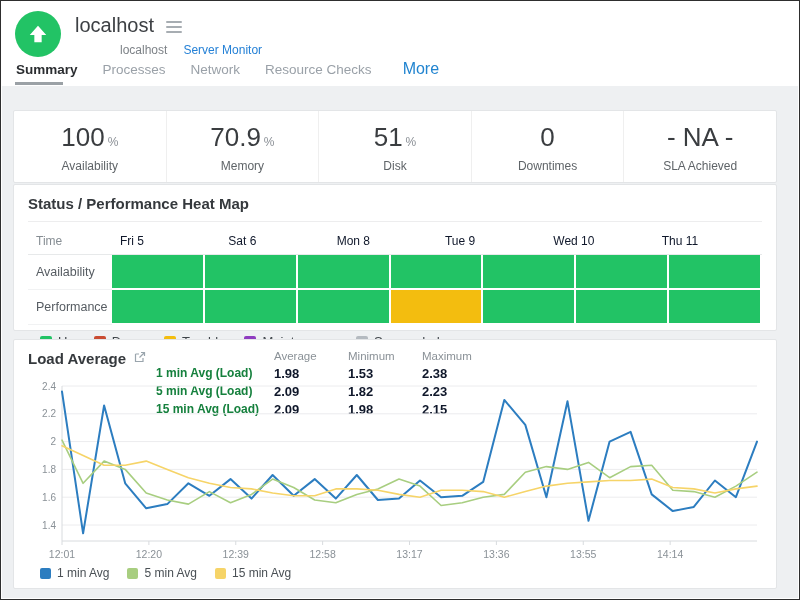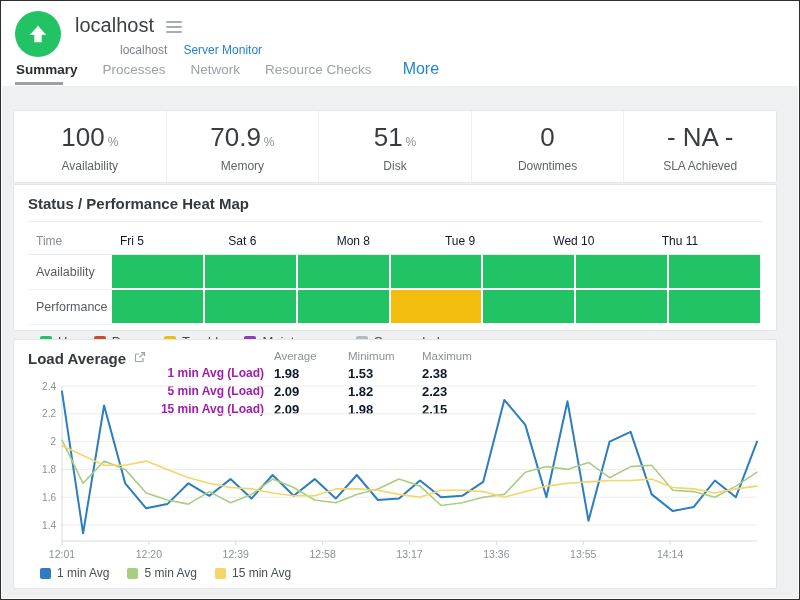--- a/index.html
+++ b/index.html
@@ -47,21 +47,21 @@
   .hm-legend { display:flex; align-items:center; gap:19px; margin:9px 0 0 12px; }
   .lg-item { display:flex; align-items:center; gap:6px; font-size:13px; color:#3f454a; }
   .lg-sw { width:12px; height:12px; border-radius:2px; flex:none; }
 
   
   .load { top:338px; height:250px; padding:10px 14px; }
   .load-head { display:flex; align-items:center; gap:8px; }
   .ext-icon { cursor:pointer; margin-top:-2px; }
   .sum-table { position:absolute; left:142px; top:10px; display:grid; grid-template-columns:118px 74px 74px 80px; row-gap:1px; }
   .sum-h { font-size:11.5px; color:#8a9197; padding-bottom:2px; }
-  .sum-label { font-size:12px; color:#a21caf; font-weight:600; text-align:right; padding-right:10px; line-height:17px; }
+  .sum-label { font-size:12px; color:#15803d; font-weight:600; text-align:left; padding-right:10px; line-height:17px; }
   .sum-val { font-size:13px; color:#0f172a; font-weight:bold; line-height:17px; }
   .chart-wrap { position:absolute; left:8px; top:36px; }
   .chart-legend { position:absolute; left:26px; top:226px; display:flex; gap:18px; }
   .clg-item { display:flex; align-items:center; gap:6px; font-size:12px; color:#4a5055; cursor:pointer; }
   .clg-sw { width:11px; height:11px; border-radius:2px; flex:none; }
   svg text { font-family:"Liberation Sans","DejaVu Sans",sans-serif; }
 </style>
 </head>
 <body>
 

